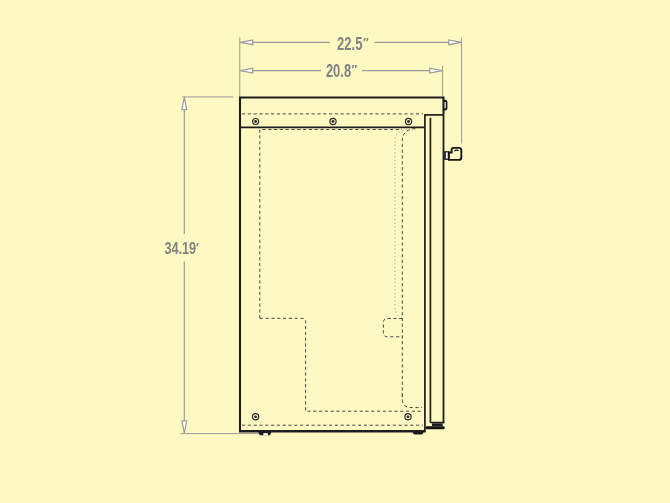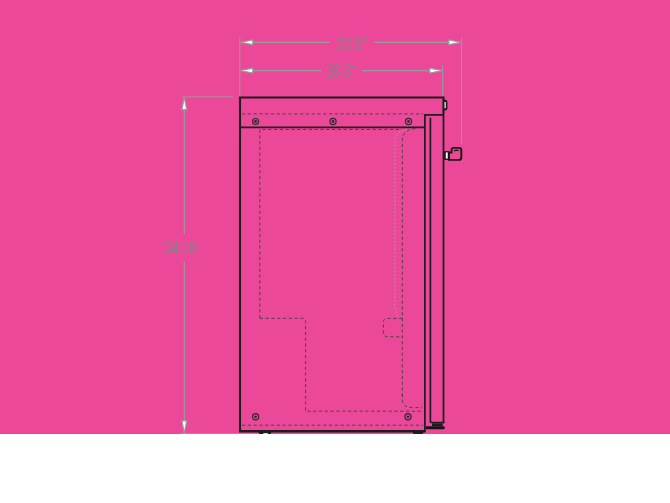--- a/index.html
+++ b/index.html
@@ -1,16 +1,16 @@
 <!DOCTYPE html>
 <html><head>
 <meta charset="utf-8">
 <style>
   html,body{margin:0;padding:0;background:#ffffff;}
-  .wrap{width:670px;height:434px;position:relative;background:#ec4899;overflow:hidden;}
+  .wrap{width:670px;height:503px;position:relative;background:#fef9c3;overflow:hidden;font-weight:bold;}
   svg{display:block;}
   text{font-family:"Liberation Sans", sans-serif;fill:#828282;}
 </style>
 </head>
 <body>
 <div class="wrap">
 <svg width="670" height="503" viewBox="0 0 670 503" xmlns="http://www.w3.org/2000/svg">
 
 <g stroke="#9a9a9a" stroke-width="1" fill="none">
   <line x1="239.8" y1="37.5" x2="239.8" y2="96.5"></line>

